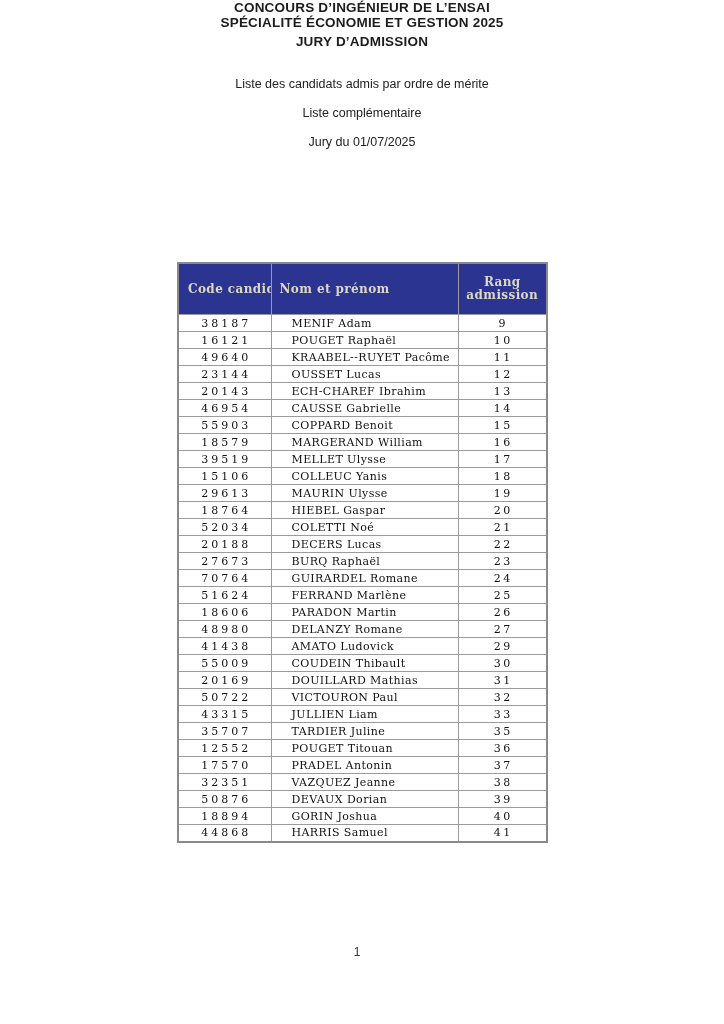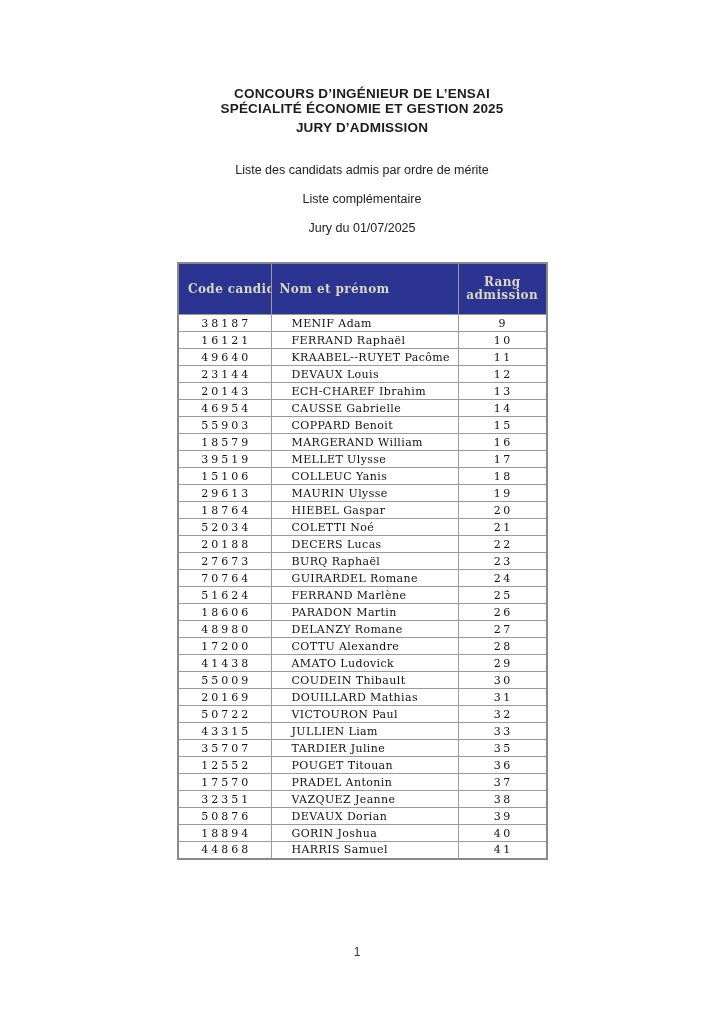--- a/index.html
+++ b/index.html
@@ -12,21 +12,20 @@
   }
   .page {
     position: absolute;
     left: 0; top: 0;
     width: 724px; height: 1024px;
     background: #ffffff;
   }
 
   
   .doc-header {
-    padding-top: 86px;
     text-align: center;
     color: #1c1c1c;
   }
   .title-line {
     font-weight: bold;
     font-size: 13.5px;
     line-height: 15px;
     letter-spacing: 0.2px;
   }
   .title-line.third { margin-top: 4px; }
@@ -135,31 +134,31 @@
       </tr>
     </thead>
     <tbody id="table-body">
         <tr>
           <td class="code">38187</td>
           <td class="name">MENIF Adam</td>
           <td class="rank">9</td>
         </tr>
         <tr>
           <td class="code">16121</td>
-          <td class="name">FERRAND Raphaël</td>
+          <td class="name">POUGET Raphaël</td>
           <td class="rank">10</td>
         </tr>
         <tr>
           <td class="code">49640</td>
           <td class="name">KRAABEL--RUYET Pacôme</td>
           <td class="rank">11</td>
         </tr>
         <tr>
           <td class="code">23144</td>
-          <td class="name">DEVAUX Louis</td>
+          <td class="name">OUSSET Lucas</td>
           <td class="rank">12</td>
         </tr>
         <tr>
           <td class="code">20143</td>
           <td class="name">ECH-CHAREF Ibrahim</td>
           <td class="rank">13</td>
         </tr>
         <tr>
           <td class="code">46954</td>
           <td class="name">CAUSSE Gabrielle</td>
@@ -224,25 +223,20 @@
           <td class="code">18606</td>
           <td class="name">PARADON Martin</td>
           <td class="rank">26</td>
         </tr>
         <tr>
           <td class="code">48980</td>
           <td class="name">DELANZY Romane</td>
           <td class="rank">27</td>
         </tr>
         <tr>
-          <td class="code">17200</td>
-          <td class="name">COTTU Alexandre</td>
-          <td class="rank">28</td>
-        </tr>
-        <tr>
           <td class="code">41438</td>
           <td class="name">AMATO Ludovick</td>
           <td class="rank">29</td>
         </tr>
         <tr>
           <td class="code">55009</td>
           <td class="name">COUDEIN Thibault</td>
           <td class="rank">30</td>
         </tr>
         <tr>

